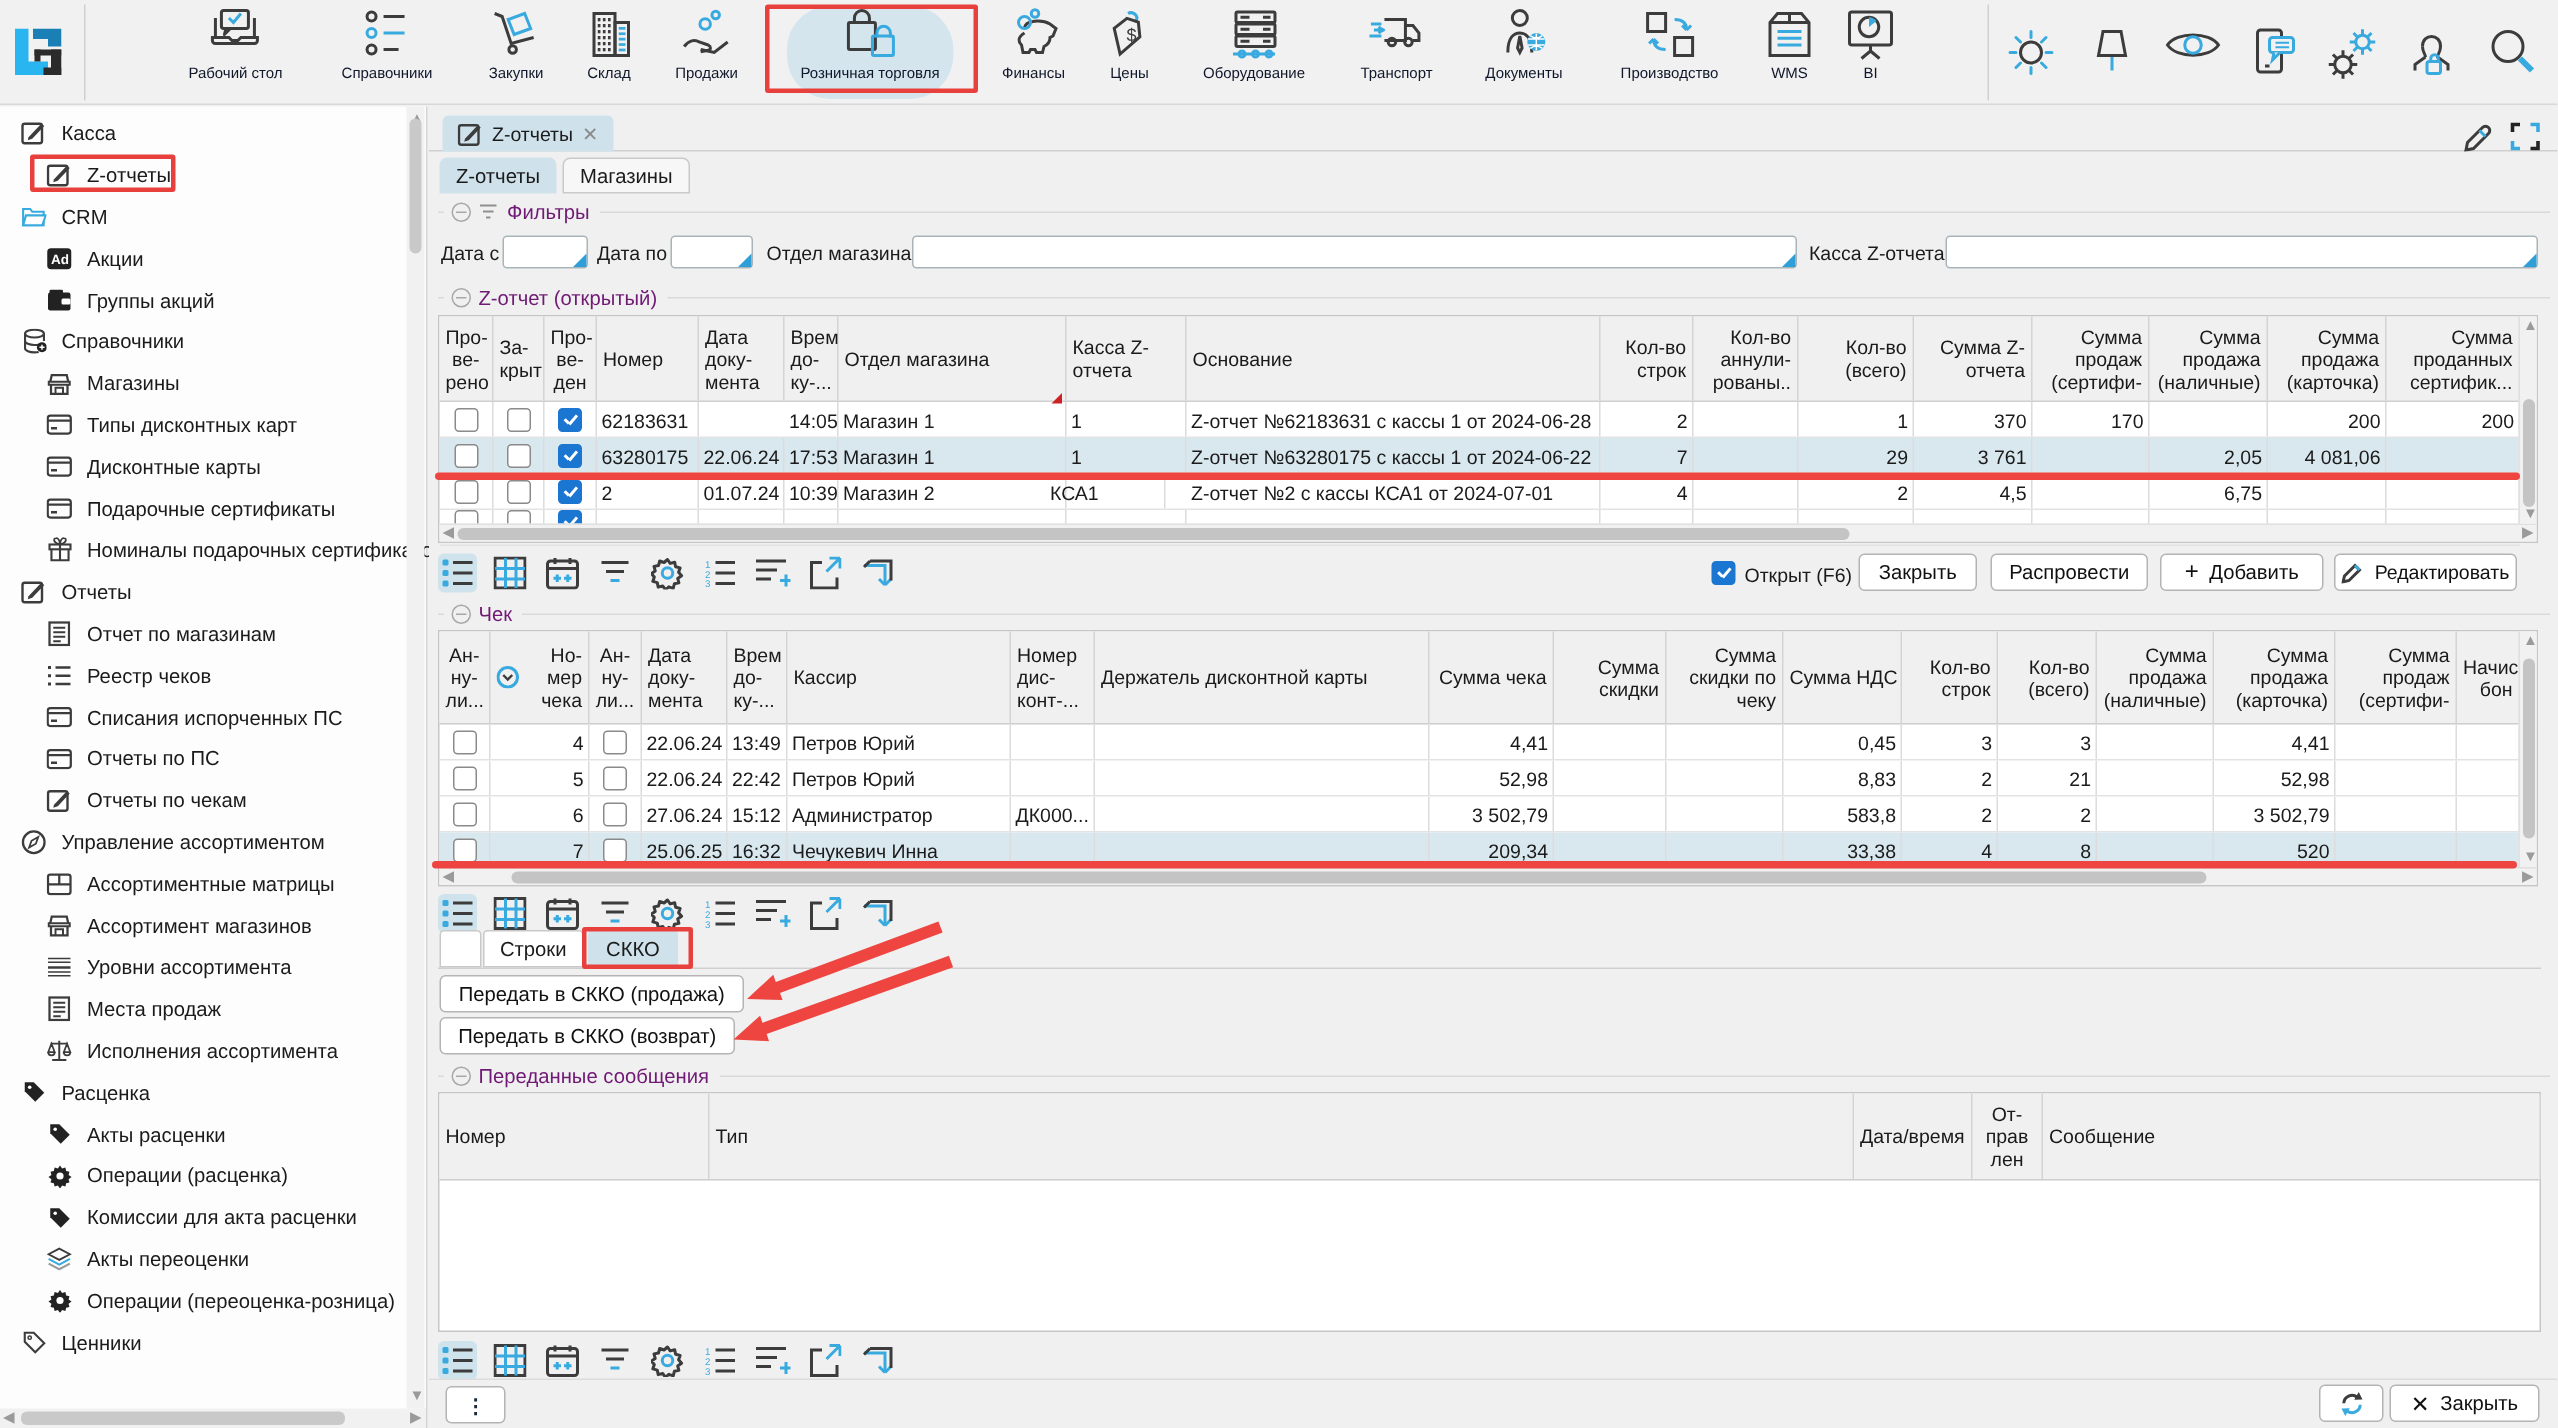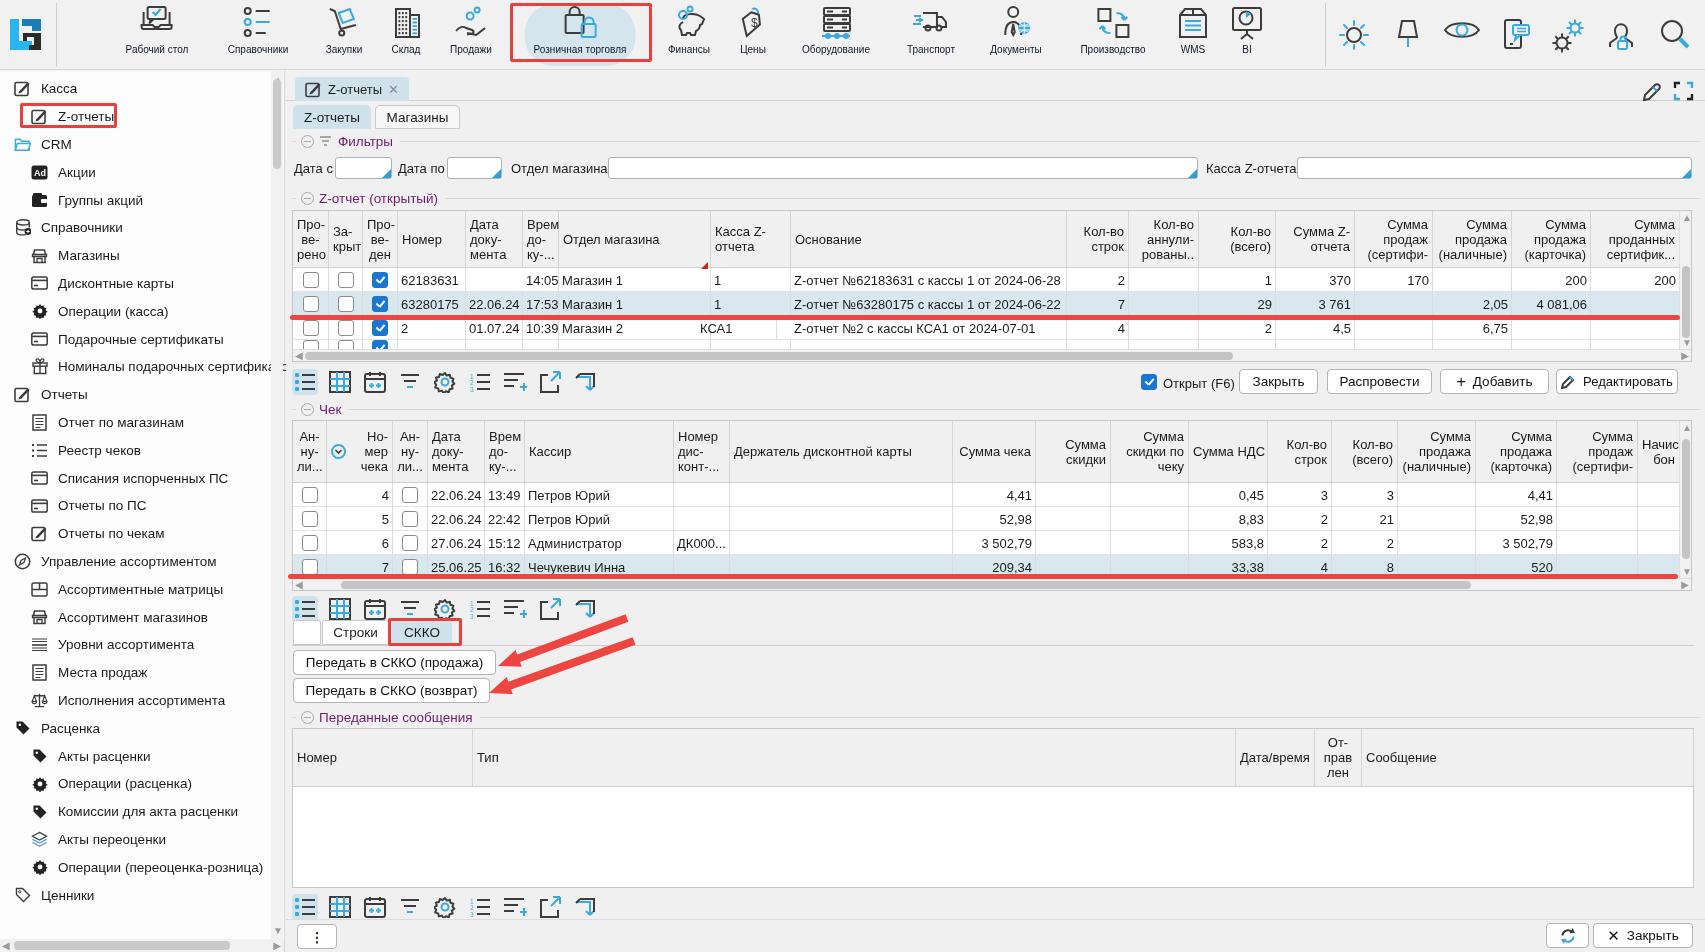--- a/index.html
+++ b/index.html
@@ -421,30 +421,31 @@
           <span>Магазины</span>
         </div>
         <div class="ti lvl1">
           <span class="tic">
             <svg width="17" height="14" viewBox="0 0 17 14" fill="none">
               <rect x="0.8" y="1" width="15.4" height="12" rx="1.8" stroke="#3c3c3c" stroke-width="1.5" fill="none"></rect>
               <path d="M3 9.5 h4" stroke="#3c3c3c" stroke-width="1.6"></path>
               <path d="M1 4.4 h15" stroke="#3c3c3c" stroke-width="1.6"></path>
             </svg>
           </span>
+          <span>Типы дисконтных карт</span>
+        </div>
+        <div class="ti lvl1">
+          <span class="tic">
+            <svg width="17" height="14" viewBox="0 0 17 14" fill="none">
+              <rect x="0.8" y="1" width="15.4" height="12" rx="1.8" stroke="#3c3c3c" stroke-width="1.5" fill="none"></rect>
+              <path d="M3 9.5 h4" stroke="#3c3c3c" stroke-width="1.6"></path>
+              <path d="M1 4.4 h15" stroke="#3c3c3c" stroke-width="1.6"></path>
+            </svg>
+          </span>
           <span>Дисконтные карты</span>
-        </div>
-        <div class="ti lvl1">
-          <span class="tic">
-            <svg width="16" height="16" viewBox="0 0 16 16" fill="none">
-              <path d="M8 1 l1.4 2 2.2-.6 .5 2.2 2.2 .5 -.6 2.2 2 1.4 -2 1.4 .6 2.2 -2.2 .5 -.5 2.2 -2.2-.6 -1.4 2 -1.4-2 -2.2 .6 -.5-2.2 -2.2-.5 .6-2.2 -2-1.4 2-1.4 -.6-2.2 2.2-.5 .5-2.2 2.2 .6 z" fill="#222"></path>
-              <circle cx="8" cy="8" r="2.4" fill="#fff"></circle>
-            </svg>
-          </span>
-          <span>Операции (касса)</span>
         </div>
         <div class="ti lvl1">
           <span class="tic">
             <svg width="17" height="14" viewBox="0 0 17 14" fill="none">
               <rect x="0.8" y="1" width="15.4" height="12" rx="1.8" stroke="#3c3c3c" stroke-width="1.5" fill="none"></rect>
               <path d="M3 9.5 h4" stroke="#3c3c3c" stroke-width="1.6"></path>
               <path d="M1 4.4 h15" stroke="#3c3c3c" stroke-width="1.6"></path>
             </svg>
           </span>
           <span>Подарочные сертификаты</span>

